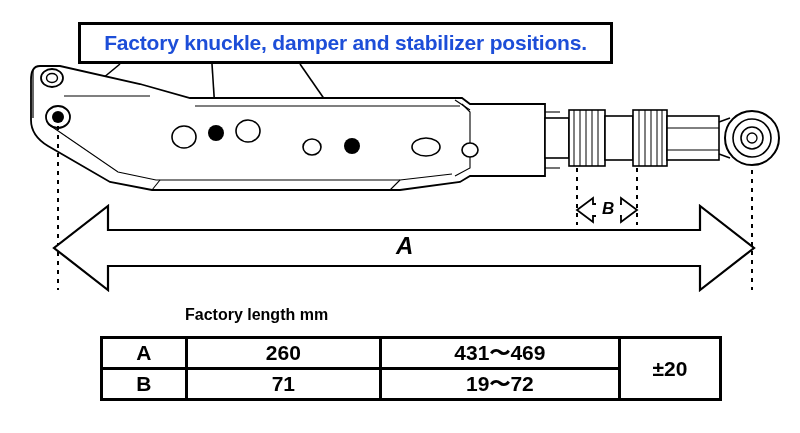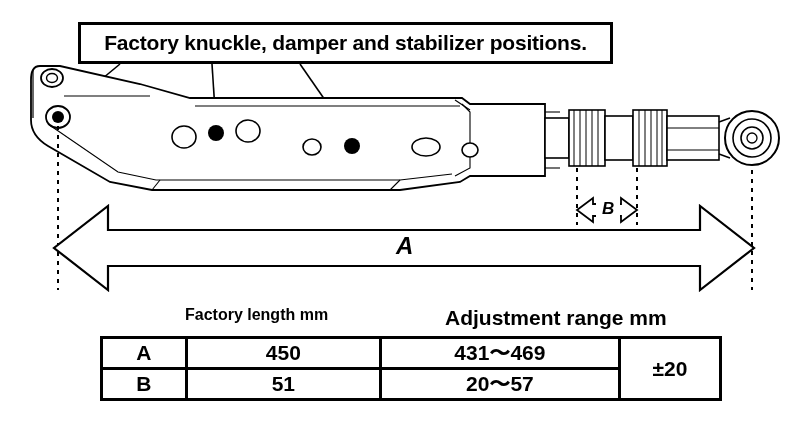--- a/index.html
+++ b/index.html
@@ -27,21 +27,21 @@
     background: #fff;
     box-sizing: border-box;
     display: flex;
     align-items: center;
     justify-content: center;
     z-index: 6;
   }
   .callout-box span {
     font-size: 21px;
     font-weight: bold;
-    color: #000000;
+    color: #1d4ed8;
     letter-spacing: -0.2px;
     white-space: nowrap;
   }
   svg.drawing {
     position: absolute;
     left: 0;
     top: 0;
     width: 800px;
     height: 433px;
     z-index: 2;
@@ -256,32 +256,31 @@
                L 577 210
                Z"></path>
     </g>
   </svg>
 
   <div class="label-A">A</div>
   <div class="label-B">B</div>
 
   <div class="headrow">
     <div class="h1">Factory length mm</div>
-    <div class="h2">Adjustment range mm</div>
   </div>
 
   <table class="spec">
     <tbody>
       <tr>
         <td class="c-key">A</td>
-        <td class="c-len">450</td>
+        <td class="c-len">260</td>
         <td class="c-range">431〜469</td>
         <td class="c-tol" rowspan="2">±20</td>
       </tr>
       <tr>
         <td class="c-key">B</td>
-        <td class="c-len">51</td>
-        <td class="c-range">20〜57</td>
+        <td class="c-len">71</td>
+        <td class="c-range">19〜72</td>
       </tr>
     </tbody>
   </table>
 
 </div>
 
 </body></html>

